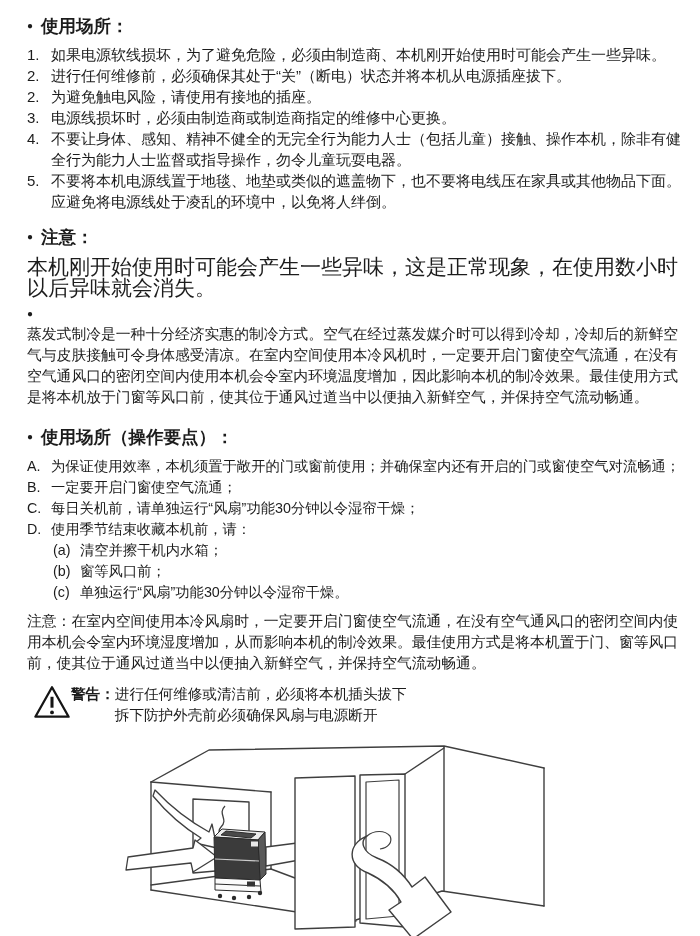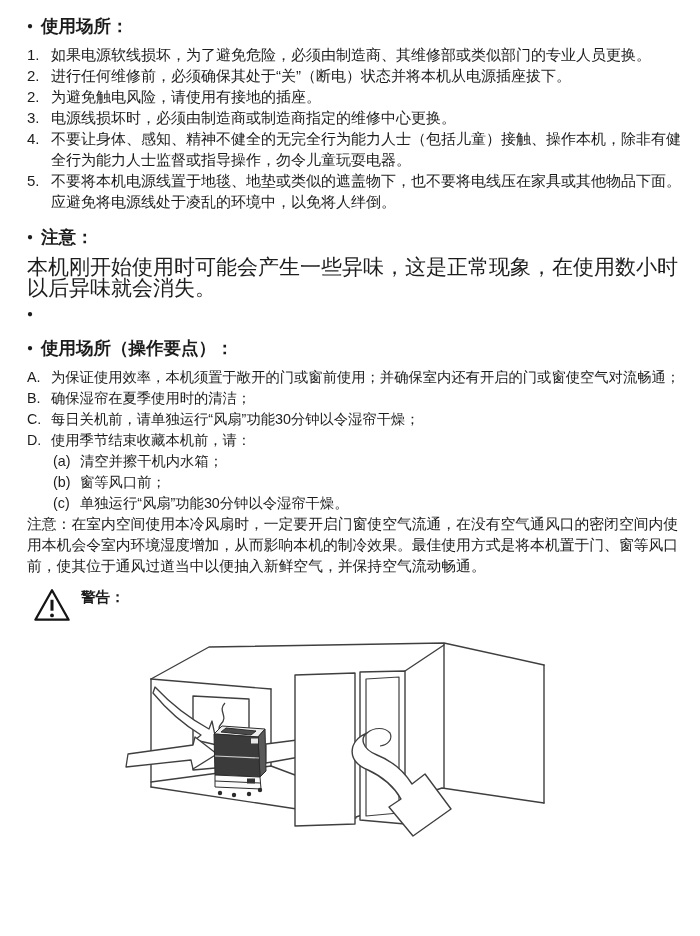--- a/index.html
+++ b/index.html
@@ -16,41 +16,41 @@
   .h-principle{margin:11px 0 5px 0;}
   .h-usage{margin:17px 0 7px 0;}
   .item{display:flex;font-size:15px;line-height:21px;}
   .item .num{flex:0 0 24px;}
   .item .txt{flex:1;}
   .usage-list .item{font-size:14.3px;}
   .item.sub{padding-left:26px;}
   .item.sub .num{flex:0 0 27px;}
   .para{font-size:21px;line-height:21px;margin:0;}
   .para.long{font-size:14.8px;}
-  .para.note{margin-top:0;}
-  .warning{display:flex;align-items:flex-start;gap:10px;margin:8px 0 0 6px;}
+  .para.note{margin-top:8px;}
+  .warning{display:flex;align-items:flex-start;margin:8px 0 0 6px;}
   .warn-tri{flex:0 0 38px;margin-top:2px;}
   .warn-label{font-weight:700;font-size:14.6px;line-height:19.5px;padding-top:3px;}
   .warn-lines{font-size:14.6px;line-height:19.5px;padding-top:3px;}
   .warn-lines div{margin-bottom:1px;}
   .diagram{margin:4px 0 0 86px;width:470px;height:228px;}
 </style>
 </head>
 <body>
 
 <div class="page">
 
   <div class="h h-safety">
     <span class="bullet">●</span>
     <span>使用场所：</span>
   </div>
   <div class="list">
     <div class="item">
       <span class="num">1.</span>
-      <span class="txt">如果电源软线损坏，为了避免危险，必须由制造商、其维修部或类似部门的专业人员更换。</span>
+      <span class="txt">如果电源软线损坏，为了避免危险，必须由制造商、本机刚开始使用时可能会产生一些异味。</span>
     </div>
     <div class="item">
       <span class="num">2.</span>
       <span class="txt">进行任何维修前，必须确保其处于“关”（断电）状态并将本机从电源插座拔下。</span>
     </div>
     <div class="item">
       <span class="num">2.</span>
       <span class="txt">为避免触电风险，请使用有接地的插座。</span>
     </div>
     <div class="item">
@@ -69,33 +69,34 @@
 
   <div class="h h-notice">
     <span class="bullet">●</span>
     <span>注意：</span>
   </div>
   <p class="para">本机刚开始使用时可能会产生一些异味，这是正常现象，在使用数小时以后异味就会消失。</p>
 
   <div class="h h-principle">
     <span class="bullet">●</span>
   </div>
+  <p class="para long">蒸发式制冷是一种十分经济实惠的制冷方式。空气在经过蒸发媒介时可以得到冷却，冷却后的新鲜空气与皮肤接触可令身体感受清凉。在室内空间使用本冷风机时，一定要开启门窗使空气流通，在没有空气通风口的密闭空间内使用本机会令室内环境温度增加，因此影响本机的制冷效果。最佳使用方式是将本机放于门窗等风口前，使其位于通风过道当中以便抽入新鲜空气，并保持空气流动畅通。</p>
 
   <div class="h h-usage">
     <span class="bullet">●</span>
     <span>使用场所（操作要点）：</span>
   </div>
   <div class="list usage-list">
     <div class="item">
       <span class="num">A.</span>
       <span class="txt">为保证使用效率，本机须置于敞开的门或窗前使用；并确保室内还有开启的门或窗使空气对流畅通；</span>
     </div>
     <div class="item">
       <span class="num">B.</span>
-      <span class="txt">确保湿帘在夏季使用时的清洁；</span>
+      <span class="txt">一定要开启门窗使空气流通；</span>
     </div>
     <div class="item">
       <span class="num">C.</span>
       <span class="txt">每日关机前，请单独运行“风扇”功能30分钟以令湿帘干燥；</span>
     </div>
     <div class="item">
       <span class="num">D.</span>
       <span class="txt">使用季节结束收藏本机前，请：</span>
     </div>
     <div class="item sub">
@@ -113,20 +114,24 @@
   </div>
   <p class="para long note"><span>注意：</span><span>在室内空间使用本冷风扇时，一定要开启门窗使空气流通，在没有空气通风口的密闭空间内使用本机会令室内环境湿度增加，从而影响本机的制冷效果。最佳使用方式是将本机置于门、窗等风口前，使其位于通风过道当中以便抽入新鲜空气，并保持空气流动畅通。</span></p>
 
   <div class="warning">
     <svg class="warn-tri" width="38" height="36" viewBox="0 0 40 37">
       <path d="M20,3 L37.5,34 L2.5,34 Z" fill="none" stroke="#151515" stroke-width="2.4" stroke-linejoin="round"></path>
       <line x1="20" y1="13" x2="20" y2="24.5" stroke="#151515" stroke-width="3.2"></line>
       <circle cx="20" cy="29.5" r="2" fill="#151515"></circle>
     </svg>
     <div class="warn-label">警告：</div>
+    <div class="warn-lines">
+      <div>进行任何维修或清洁前，必须将本机插头拔下</div>
+      <div>拆下防护外壳前必须确保风扇与电源断开</div>
+    </div>
   </div>
 
   <div class="diagram">
     <svg width="470" height="228" viewBox="0 0 470 228">
 
       <g stroke="#3f3f3f" stroke-width="1.4" fill="none" stroke-linejoin="round" stroke-linecap="round">
         <path d="M38,52 L96,20 L331,16 L431,38"></path>
         <path d="M38,52 L158,62"></path>
         <path d="M158,62 L158,139"></path>
         <path d="M38,155 L158,139"></path>

